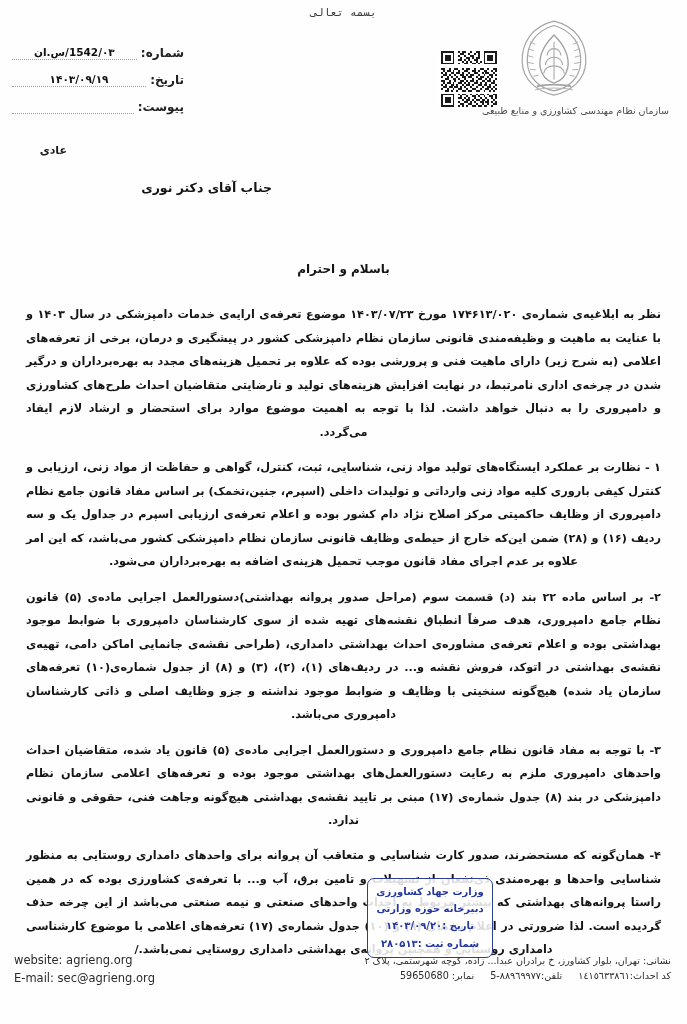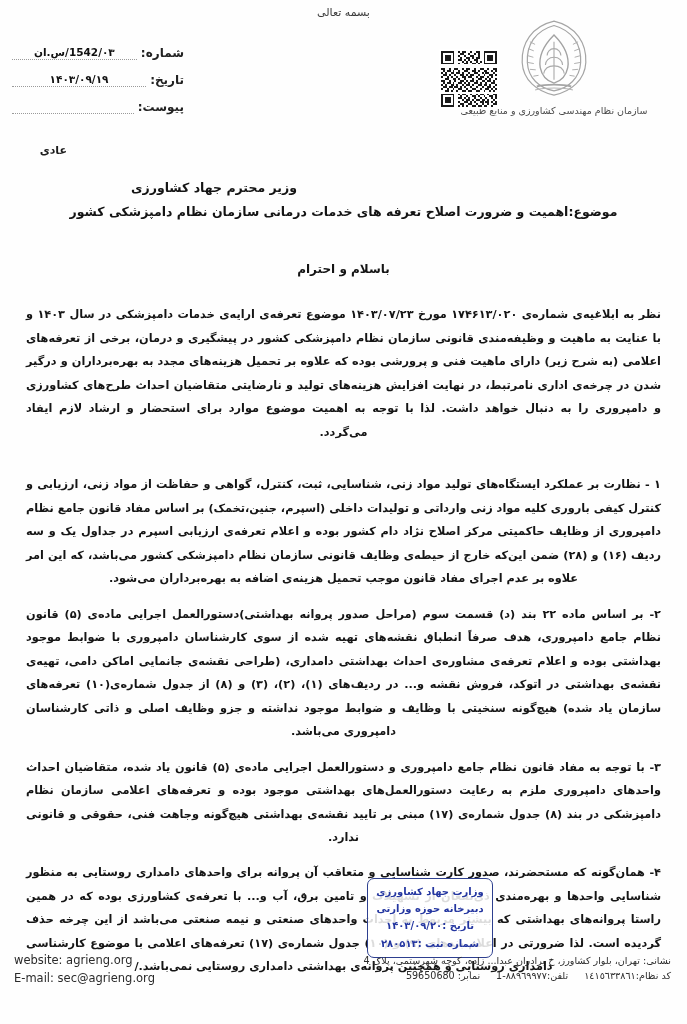--- a/index.html
+++ b/index.html
@@ -28,28 +28,29 @@
   
   .basmala {
     position: absolute;
     top: 6px;
     left: 0;
     width: 687px;
     text-align: center;
     font-size: 11px;
     color: #3a3a3a;
     letter-spacing: 0.5px;
+    font-family: Liberation Mono, monospace;
   }
 
   .logo-block {
     position: absolute;
     top: 16px;
     right: 18px;
     width: 230px;
-    text-align: center;
+    text-align: right;
   }
   .logo-mark {
     width: 86px;
     height: 86px;
     margin: 0 auto 2px auto;
     display: block;
     opacity: .62;
   }
   .org-line {
     font-size: 9.5px;
@@ -155,21 +156,21 @@
   }
   .para {
     font-size: 11.3px;
     font-weight: bold;
     line-height: 2.08;
     color: #151515;
     margin-bottom: 12px;
     text-align: justify;
     text-justify: inter-word;
   }
-  .para.lead { margin-bottom: 29px; }
+  .para.lead { margin-bottom: 12px; }
   .para:last-child { margin-bottom: 16px; }
 
   
   .stamp {
     position: absolute;
     top: 878px;
     left: 367px;
     width: 126px;
     box-sizing: border-box;
     border: 1.4px solid #2d3f8f;
@@ -494,22 +495,21 @@
           <rect x="20" y="29" width="2" height="1"></rect>
           <rect x="23" y="29" width="2" height="1"></rect>
           <rect x="27" y="29" width="1" height="1"></rect>
       </g>
     </svg>
   </div>
 
   <div class="classification">عادی</div>
 
   <div class="addressee">
-    <div class="ln2">وزیر محترم  جهاد کشاورزی</div>
-    <div class="subject">موضوع:اهمیت و ضرورت اصلاح تعرفه های خدمات درمانی سازمان نظام دامپزشکی کشور</div>
+    <div class="ln1">جناب آقای دکتر نوری</div>
   </div>
 
   <div class="salutation">باسلام و احترام</div>
 
   <div class="body-wrap">
     <p class="para lead">نظر به ابلاغیه‌ی شماره‌ی ۱۷۴۶۱۳/۰۲۰ مورخ ۱۴۰۳/۰۷/۲۳ موضوع تعرفه‌ی ارایه‌ی خدمات دامپزشکی در سال ۱۴۰۳ و با عنایت به ماهیت و وظیفه‌مندی قانونی سازمان نظام دامپزشکی کشور در پیشگیری و درمان، برخی از تعرفه‌های اعلامی (به شرح زیر) دارای ماهیت فنی و پرورشی بوده که علاوه بر تحمیل هزینه‌های مجدد به بهره‌برداران و درگیر شدن در چرخه‌ی اداری نامرتبط، در نهایت افزایش هزینه‌های تولید و نارضایتی متقاضیان احداث طرح‌های کشاورزی و دامپروری را به دنبال خواهد داشت. لذا با توجه به اهمیت موضوع موارد برای استحضار و ارشاد لازم ایفاد می‌گردد.</p>
     <p class="para">۱ - نظارت بر عملکرد ایستگاه‌های تولید مواد زنی، شناسایی، ثبت، کنترل، گواهی و حفاظت از مواد زنی، ارزیابی و کنترل کیفی باروری کلیه مواد زنی وارداتی و تولیدات داخلی (اسپرم، جنین،تخمک) بر اساس مفاد قانون جامع نظام دامپروری از وظایف حاکمیتی مرکز اصلاح نژاد دام کشور بوده و اعلام تعرفه‌ی ارزیابی اسپرم در جداول یک و سه ردیف (۱۶) و (۲۸) ضمن این‌که خارج از حیطه‌ی وظایف قانونی سازمان نظام دامپزشکی کشور می‌باشد، که این امر علاوه بر عدم اجرای مفاد قانون موجب تحمیل هزینه‌ی اضافه به بهره‌برداران می‌شود.</p>
     <p class="para">۲- بر اساس ماده ۲۲ بند (د) قسمت سوم (مراحل صدور پروانه بهداشتی)دستورالعمل اجرایی ماده‌ی (۵) قانون نظام جامع دامپروری، هدف صرفاً انطباق نقشه‌های تهیه شده از سوی کارشناسان دامپروری با ضوابط موجود بهداشتی بوده و اعلام تعرفه‌ی مشاوره‌ی احداث بهداشتی دامداری، (طراحی نقشه‌ی جانمایی اماکن دامی، تهیه‌ی نقشه‌ی بهداشتی در اتوکد، فروش نقشه و... در ردیف‌های (۱)، (۲)، (۳) و (۸) از جدول شماره‌ی(۱۰) تعرفه‌های سازمان یاد شده) هیچ‌گونه سنخیتی با وظایف و ضوابط موجود نداشته و جزو وظایف اصلی و ذاتی کارشناسان دامپروری می‌باشد.</p>
     <p class="para">۳- با توجه به مفاد قانون نظام جامع دامپروری و دستورالعمل اجرایی ماده‌ی (۵) قانون یاد شده، متقاضیان احداث واحدهای دامپروری ملزم به رعایت دستورالعمل‌های بهداشتی موجود بوده و تعرفه‌های اعلامی سازمان نظام دامپزشکی در بند (۸) جدول شماره‌ی (۱۷) مبنی بر تایید نقشه‌ی بهداشتی هیچ‌گونه وجاهت فنی، حقوقی و قانونی ندارد.</p>
     <p class="para">۴- همان‌گونه که مستحضرند، صدور کارت شناسایی و متعاقب آن پروانه برای واحدهای دامداری روستایی به منظور شناسایی واحدها و بهره‌مندی ذی‌نفعان از تسهیلات و تامین برق، آب و... با تعرفه‌ی کشاورزی بوده که در همین راستا پروانه‌های بهداشتی که بیشتر مربوط به احداث واحدهای صنعتی و نیمه صنعتی می‌باشد از این چرخه حذف گردیده است. لذا ضرورتی در اعلام بندهای (۹) و (۱۰) جدول شماره‌ی (۱۷) تعرفه‌های اعلامی با موضوع کارشناسی دامداری روستایی و همچنین پروانه‌ی بهداشتی دامداری روستایی نمی‌باشد./</p>
@@ -521,22 +521,22 @@
     <div>تاریخ :۱۴۰۳/۰۹/۲۰</div>
     <div>شماره ثبت :۲۸۰۵۱۳</div>
   </div>
 
   <div class="footer">
     <div class="footer-left">
       <div>website: agrieng.org</div>
       <div>E-mail: sec@agrieng.org</div>
     </div>
     <div class="footer-right">
-      <div class="addr">نشانی: تهران، بلوار کشاورز، خ برادران عبدا... زاده، کوچه شهرستمی، پلاک 4</div>
+      <div class="addr">نشانی: تهران، بلوار کشاورز، خ برادران عبدا... زاده، کوچه شهرستمی، پلاک ۲</div>
       <div class="contacts">
-        <span>کد نظام:١٤١٥٦٣٣٨٦١</span>
-        <span>تلفن:٨٨٩٦٩٩٧٧-1</span>
+        <span>کد احداث:١٤١٥٦٣٣٨٦١</span>
+        <span>تلفن:٨٨٩٦٩٩٧٧-5</span>
         <span>نمابر: 59650680</span>
       </div>
     </div>
   </div>
 
 </div>
 
 </body></html>

